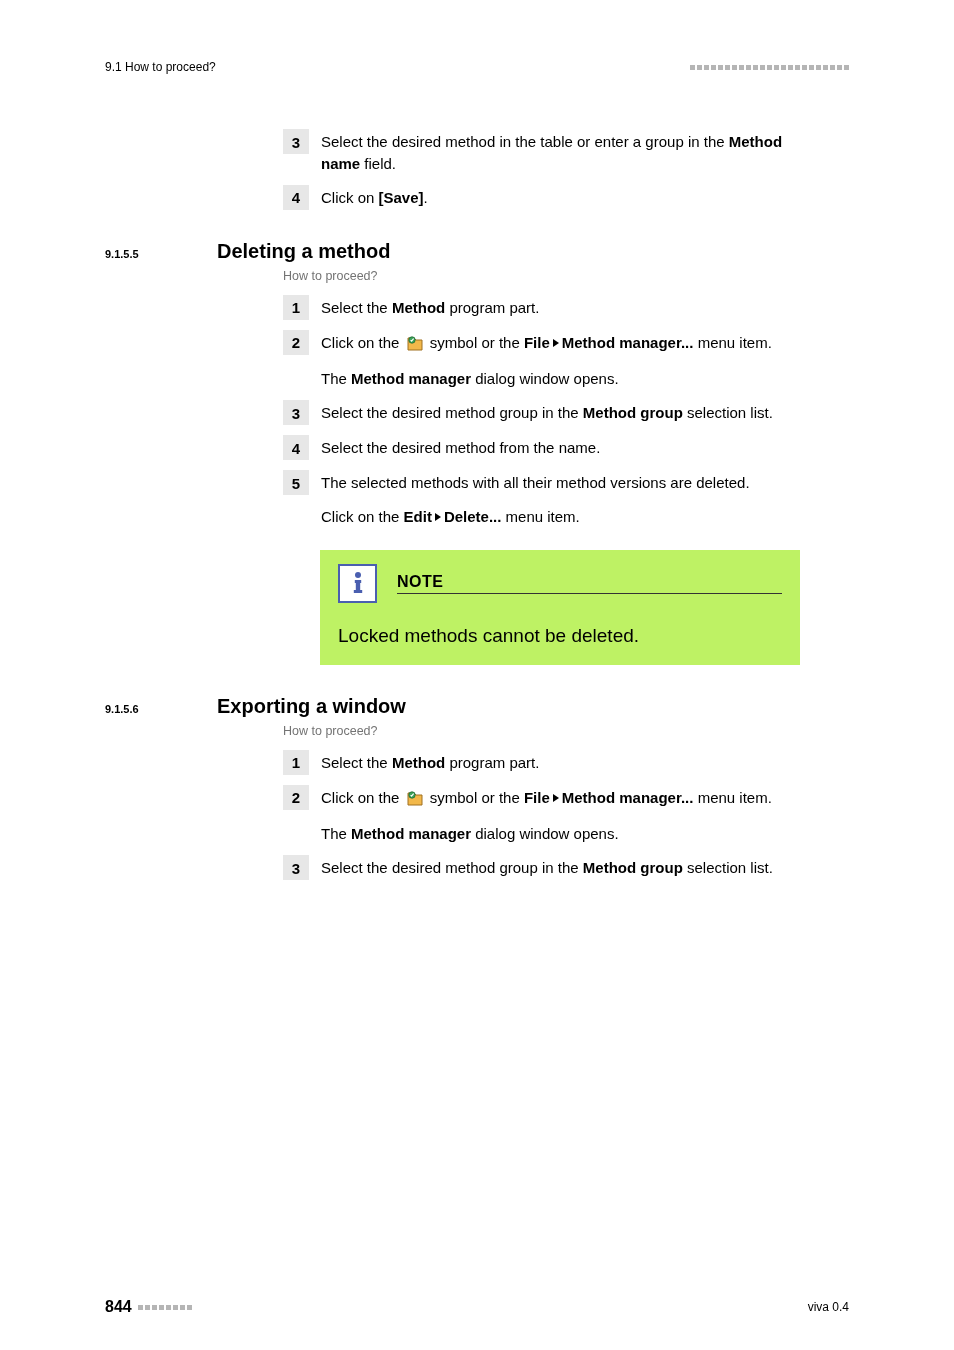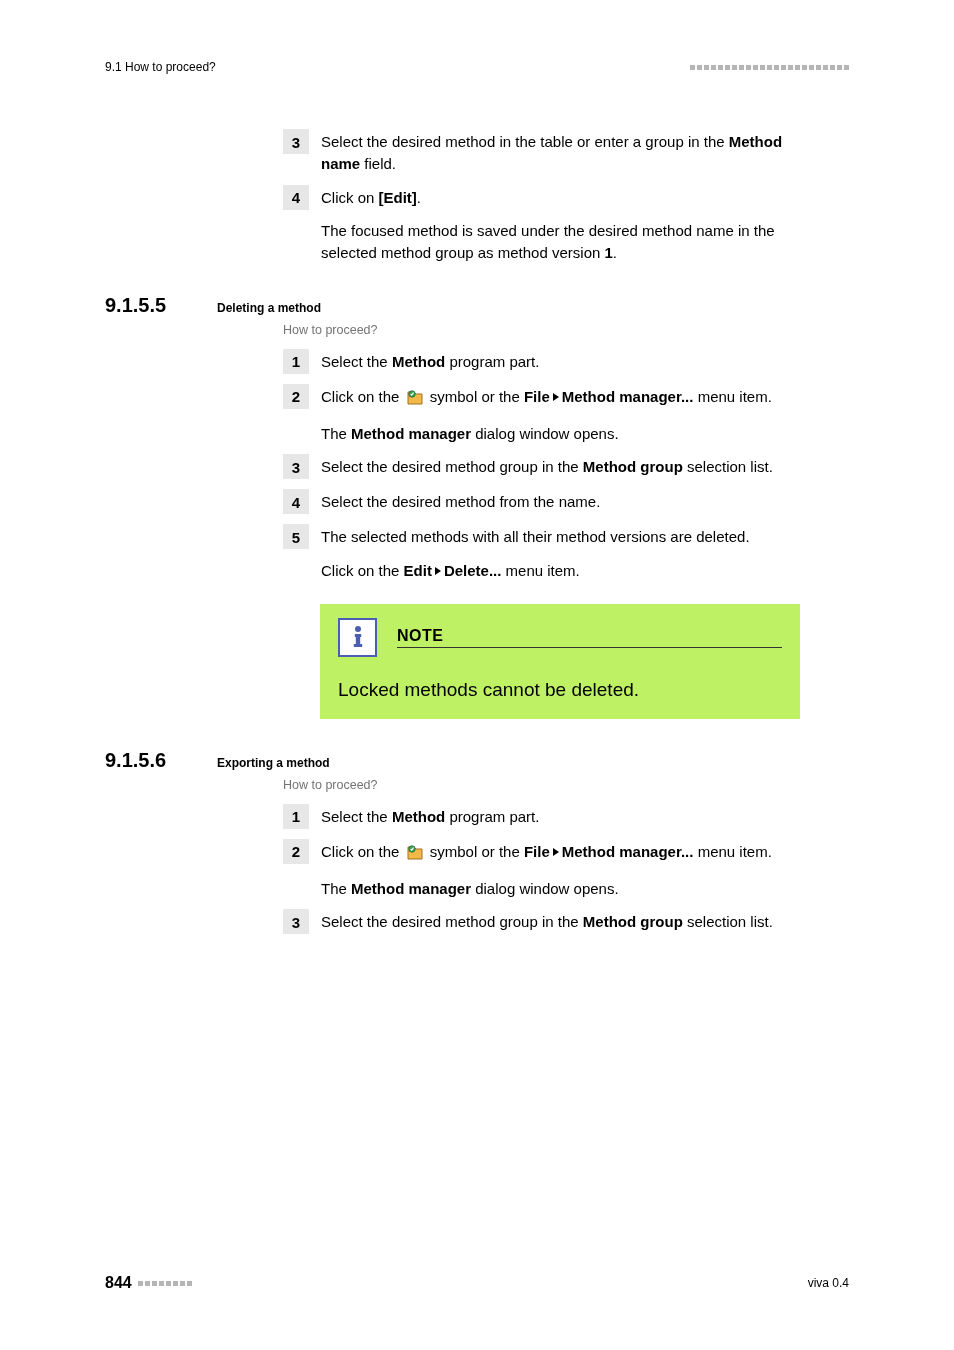--- a/index.html
+++ b/index.html
@@ -38,27 +38,27 @@
     margin-left: 0;
   }
   .heading-row {
     display: flex;
     align-items: baseline;
     margin-top: 30px;
   }
   .heading-num {
     width: 112px;
     font-weight: 700;
-    font-size: 20px;
+    font-size: 11px;
     color: #000;
     flex-shrink: 0;
   }
   .heading-txt {
     font-weight: 700;
-    font-size: 12px;
+    font-size: 20px;
     color: #000;
   }
   .subcaption {
     margin-left: 178px;
     font-size: 12.5px;
     color: #737373;
     margin-top: 6px;
     margin-bottom: 12px;
   }
   .step {
@@ -141,21 +141,21 @@
     border: none;
     border-top: 1px solid #333;
     margin: 2px 0 0 0;
   }
   .note-body {
     font-size: 19px;
     margin-left: 0;
   }
   .footer {
     position: absolute;
-    bottom: 58px;
+    bottom: 34px;
     left: 105px;
     right: 105px;
     display: flex;
     justify-content: space-between;
     align-items: center;
     font-size: 12px;
     text-align: center;
   }
   .footer-left {
     display: flex;
@@ -215,22 +215,21 @@
     <div class="step">
       <div class="step-num">3</div>
       <div class="step-body">
         <p><span>Select the desired method in the table or enter a group in the </span><span class="b">Method name</span><span> field.</span></p>
       </div>
     </div>
 
     <div class="step">
       <div class="step-num">4</div>
       <div class="step-body">
-        <p><span>Click on </span><span class="b">[Edit]</span><span>.</span></p>
-        <p><span>The focused method is saved under the desired method name in the selected method group as method version </span><span class="b">1</span><span>.</span></p>
+        <p><span>Click on </span><span class="b">[Save]</span><span>.</span></p>
       </div>
     </div>
 
     <div class="heading-row">
       <div class="heading-num">9.1.5.5</div>
       <div class="heading-txt">Deleting a method</div>
     </div>
     <div class="subcaption">How to proceed?</div>
 
     <div class="step">
@@ -287,21 +286,21 @@
         <div class="note-title-wrap">
           <div class="note-title">NOTE</div>
           <hr class="note-rule">
         </div>
       </div>
       <div class="note-body">Locked methods cannot be deleted.</div>
     </div>
 
     <div class="heading-row">
       <div class="heading-num">9.1.5.6</div>
-      <div class="heading-txt">Exporting a method</div>
+      <div class="heading-txt">Exporting a window</div>
     </div>
     <div class="subcaption">How to proceed?</div>
 
     <div class="step">
       <div class="step-num">1</div>
       <div class="step-body">
         <p><span>Select the </span><span class="b">Method</span><span> program part.</span></p>
       </div>
     </div>
 

